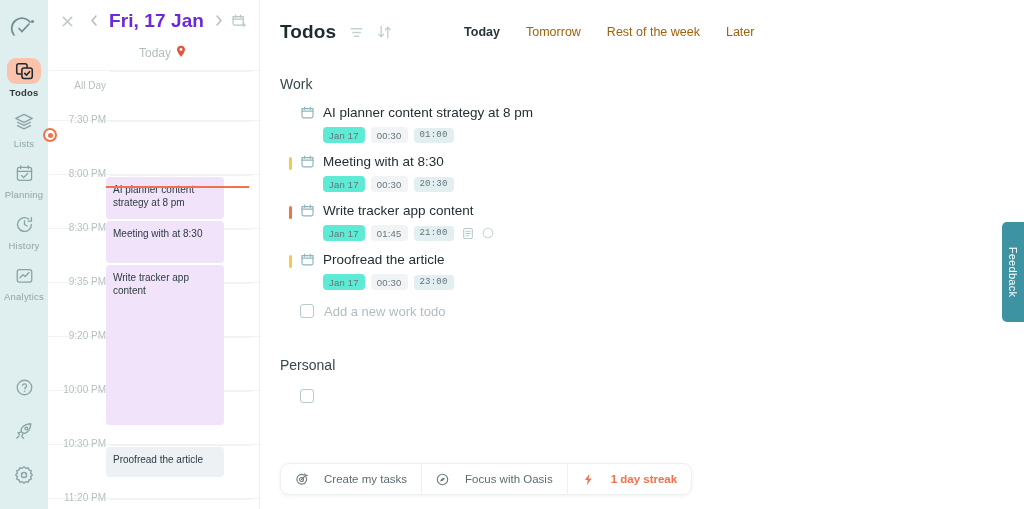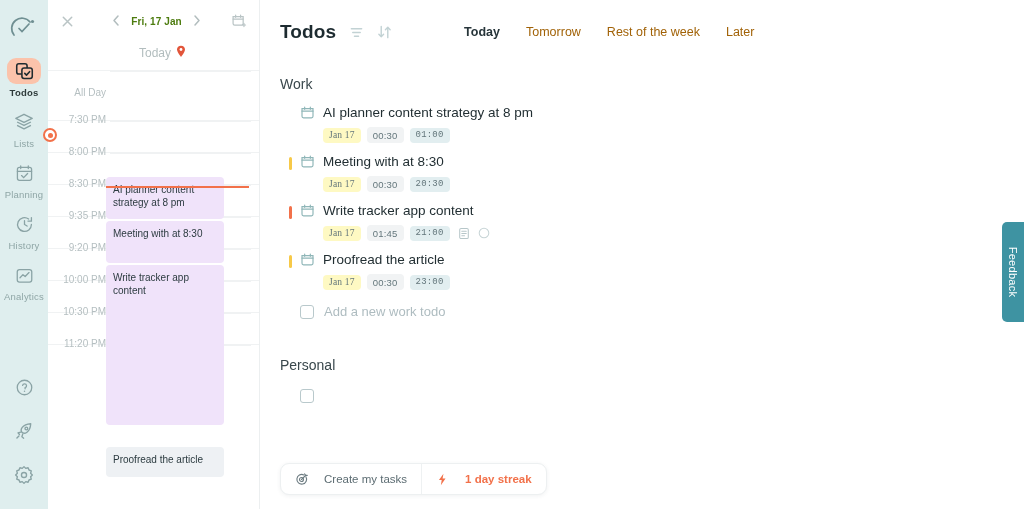--- a/index.html
+++ b/index.html
@@ -62,37 +62,37 @@
   }
   .cal-head {
     display: flex; align-items: center; height: 42px;
     padding: 0 12px; gap: 0;
   }
   .cal-close { color:#b9c4c5; cursor:pointer; display:flex; width:22px;}
   .cal-nav {
     flex: 1; display: flex; align-items: center; justify-content: center; gap: 10px;
   }
   .cal-arrow { color:#b2bdbe; font-size: 15px; cursor:pointer; line-height:1; }
-  .cal-date { font-size: 10px; font-weight: 700; color: #4d7c0f; letter-spacing:.1px;}
+  .cal-date { font-size: 19px; font-weight: 700; color: #6d28d9; letter-spacing:.1px;}
   .cal-addbtn { color:#b9c4c5; cursor:pointer; display:flex;}
   .cal-today {
     display:flex; align-items:center; justify-content:center; gap:5px;
     font-size: 12px; color:#b2bdbe; height:22px; margin-left: 18px;
   }
   .grid { position: relative; margin-top: 6px; }
   .row {
-    position: relative; height: 32px;
+    position: relative; height: 54px;
     border-top: 1px solid #f0f2f3;
   }
   .row.allday { height: 50px; }
   .row .tlabel {
     position: absolute; left: 0; top: -7px; width: 58px;
     text-align: right; font-size: 10px; color: #b5bfc1;
   }
-  .row.allday .tlabel { top: 16px; }
+  .row.allday .tlabel { top: 9px; }
   .rowline { position:absolute; left: 62px; right: 8px; top:0; height:1px; background:#f0f2f3;}
   .evt {
     position: absolute; left: 58px; width: 118px;
     background: #f0e3fa; border-radius: 4px;
     font-size: 10px; color: #2c3b40; line-height: 13px;
     padding: 6px 7px; overflow: hidden;
   }
   .evt.gray { background: #eef1f4; }
   .nowline {
     position: absolute; left: 58px; right: 10px;
@@ -119,27 +119,27 @@
     width: 3px; height: 13px; border-radius: 2px;
   }
   .todo-cal { margin-right: 8px; margin-top: 1px; display:flex; flex:0 0 auto;}
   .todo-body { display:flex; flex-direction:column; }
   .todo-title { font-size: 13.5px; color: #222f33; line-height: 17px; }
   .chips { display:flex; align-items:center; gap:6px; margin-top: 6px; }
   .chip {
     font-size: 9.5px; padding: 2.5px 6px; border-radius: 4px;
     color: #63767b; letter-spacing:.2px;
   }
-  .chip.date { background:#fef9c3;font-family:Liberation Serif, serif; }
+  .chip.date { background:#5eead4; }
   .chip.dur  { background:#f1f3f4; }
   .chip.time { background:#e2eef0; font-family:"Liberation Mono", monospace; font-size:9px; }
   .chip-ic { display:flex; align-items:center; margin-left:2px; }
 
   .addrow {
-    display:flex; align-items:center; gap:10px;
+    display:flex; align-items:flex-start; gap:10px;
     padding: 10px 0 10px 20px; cursor: text;
   }
   .addbox {
     width: 14px; height: 14px; border: 1.6px solid #b9c9cc; border-radius: 3px;
   }
   .addtext { font-size: 13px; color: #aebcc0; }
 
   
   .toolbar {
     position:absolute; left: 20px; bottom: 14px;
@@ -485,20 +485,27 @@
     <div class="toolbar">
       <div class="tb-btn">
         <svg width="13" height="13" viewBox="0 0 15 15" fill="none" stroke="#6d7c82" stroke-width="1.3" stroke-linecap="round">
           <path d="M12.6 4.4 A5.6 5.6 0 1 1 10.2 2.2"></path>
           <circle cx="7.5" cy="7.5" r="2.3"></circle>
           <path d="M7.5 7.5 L12.4 2.6 M11 1 l1.4 1.6 1.7 .2"></path>
         </svg>
         <span>Create my tasks</span>
       </div>
       <div class="tb-btn">
+        <svg width="13" height="13" viewBox="0 0 15 15" fill="none" stroke="#6d7c82" stroke-width="1.3" stroke-linecap="round">
+          <circle cx="7.5" cy="7.5" r="6"></circle>
+          <path d="M4.6 9.4 C5.6 7 7.8 5.6 10.3 5.6 C9.6 8.6 7.2 10 4.6 9.4 Z" fill="#6d7c82" stroke="none"></path>
+        </svg>
+        <span>Focus with Oasis</span>
+      </div>
+      <div class="tb-btn">
         <svg width="13" height="13" viewBox="0 0 15 15" fill="#f2714a">
           <path d="M8.6 .8 L3.4 8.2 h3.2 l-1 6 5.4 -7.8 H7.6 Z"></path>
         </svg>
         <span>1 day streak</span>
       </div>
     </div>
   </div>
 
   <div class="feedback">
     <span>Feedback</span>

